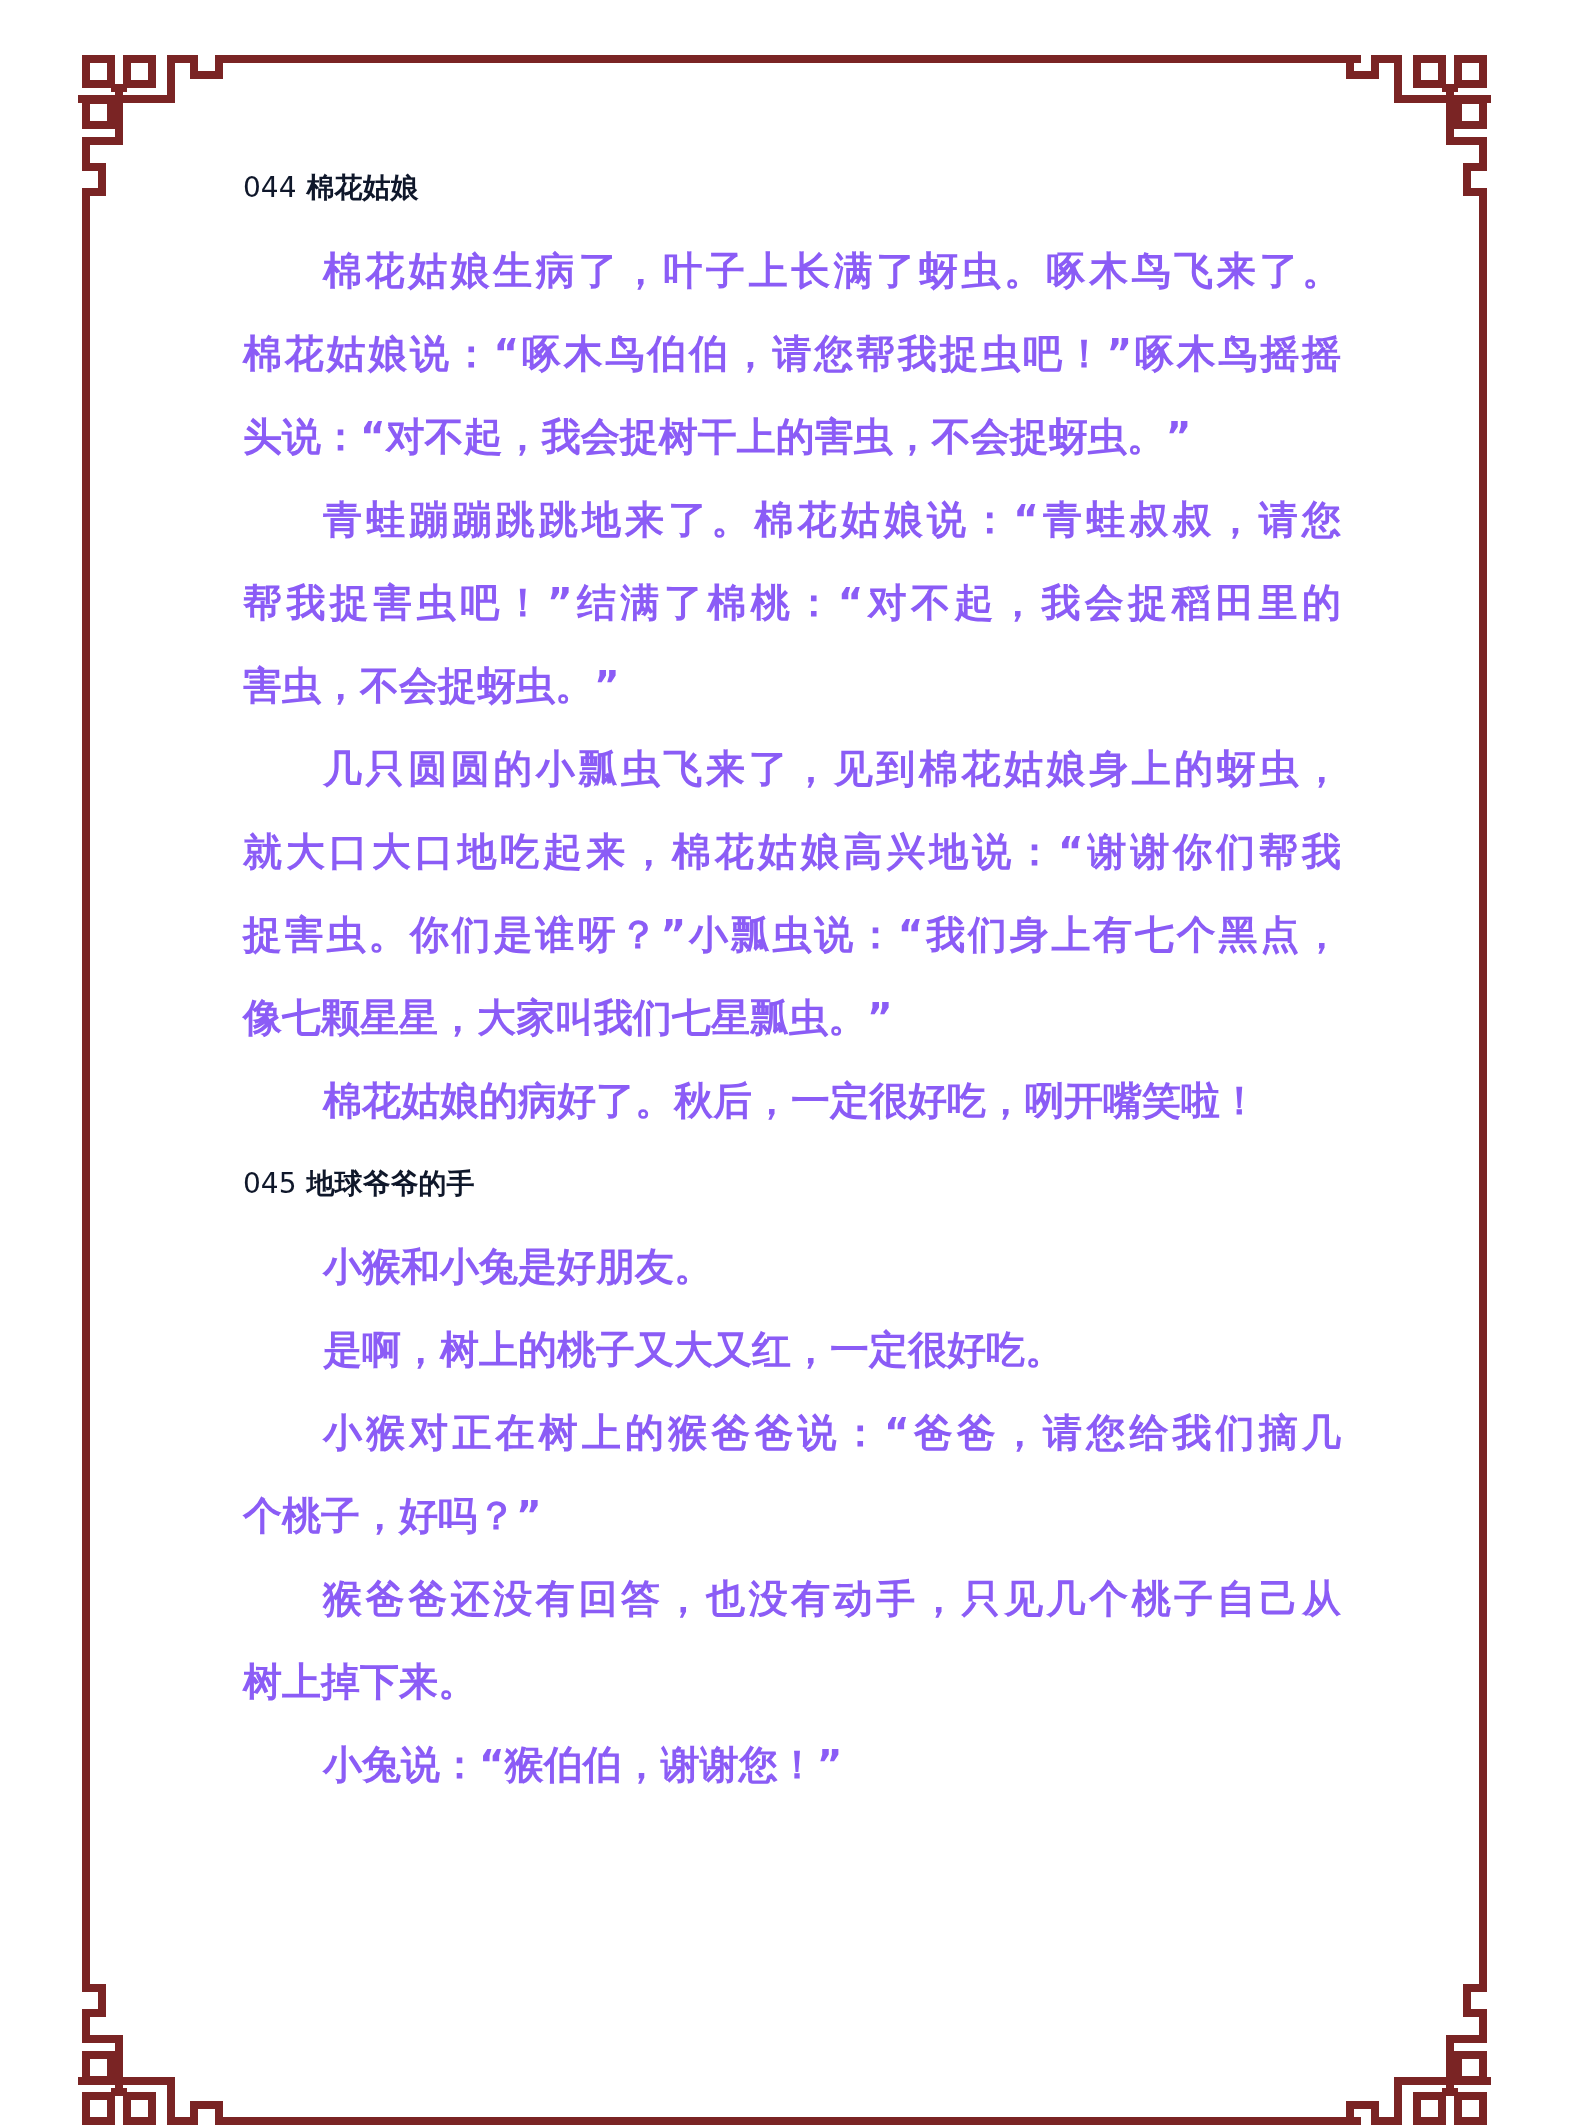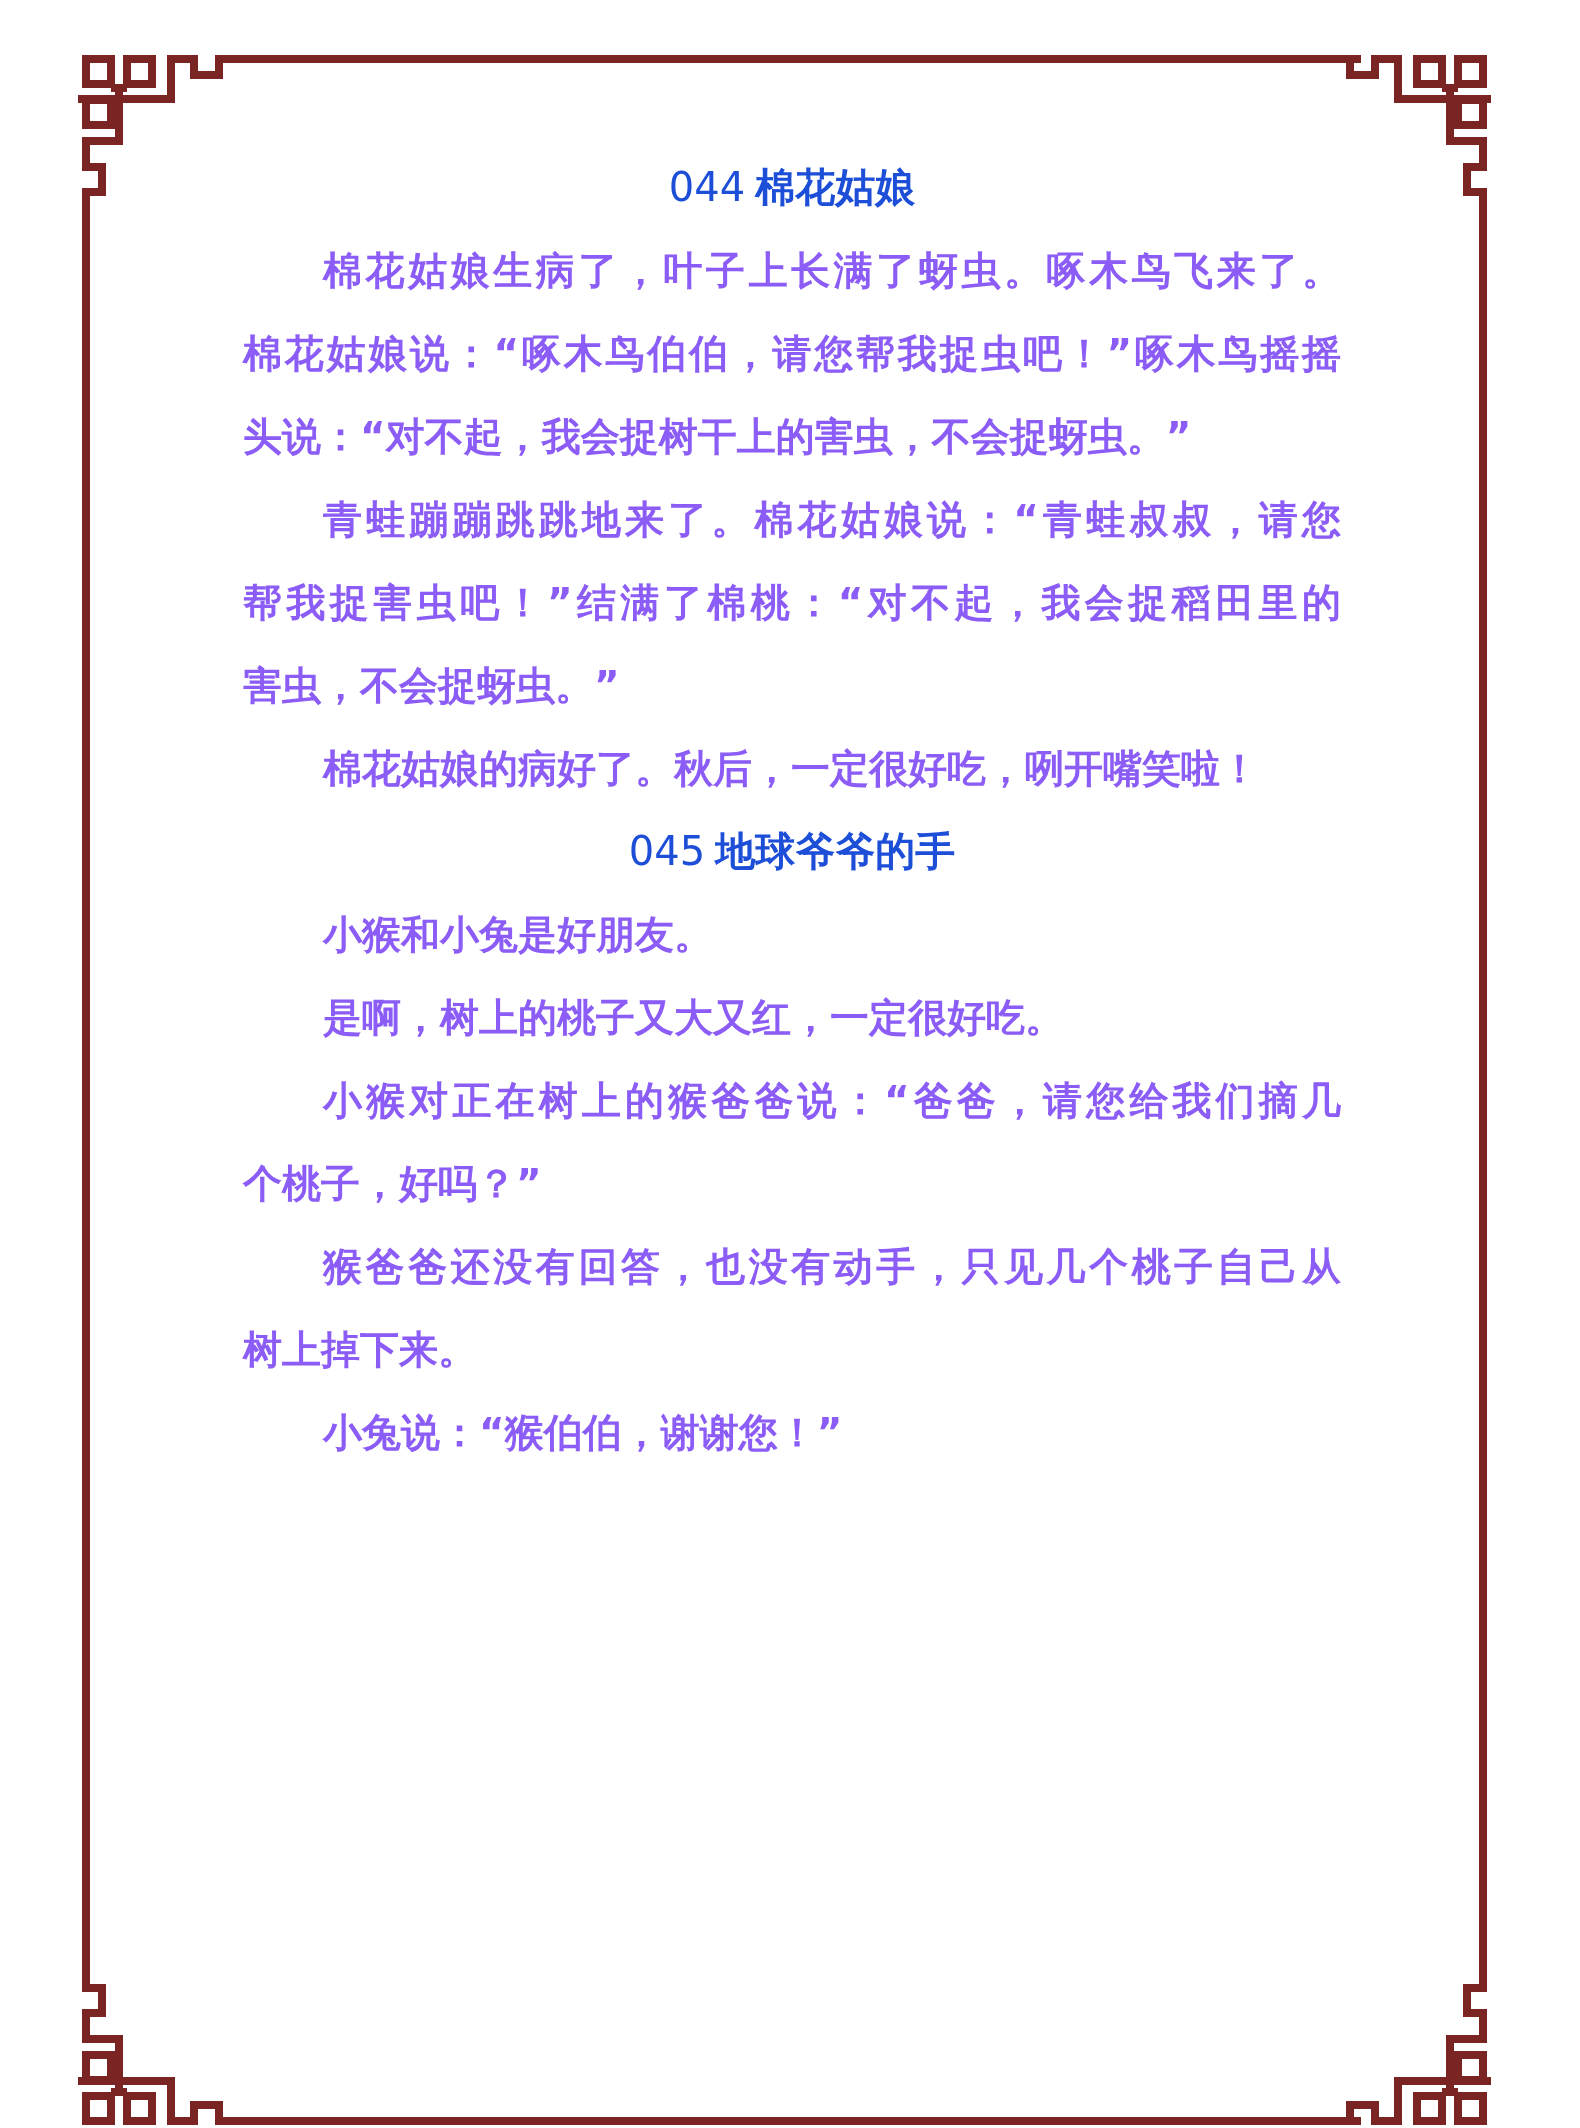--- a/index.html
+++ b/index.html
@@ -40,23 +40,23 @@
     text-align: justify;
     text-align-last: justify;
     white-space: normal;
   }
   .row.indent {
     padding-left: 80px;
   }
   .title {
     height: 83px;
     line-height: 83px;
-    text-align: center;
-    font-size: 40px;
-    color: #1d4ed8;
+    text-align: left;
+    font-size: 28px;
+    color: #0f172a;
     white-space: nowrap;
   }
   .title .num {
     font-weight: normal;
     margin-right: 10px;
   }
   .title .name {
     font-weight: bold;
   }
 </style>
@@ -116,20 +116,26 @@
     <div class="row justify">棉花姑娘说：“啄木鸟伯伯，请您帮我捉虫吧！”啄木鸟摇摇</div>
     <div class="row">头说：“对不起，我会捉树干上的害虫，不会捉蚜虫。”</div>
   </div>
 
   <div>
     <div class="row indent justify">青蛙蹦蹦跳跳地来了。棉花姑娘说：“青蛙叔叔，请您</div>
     <div class="row justify">帮我捉害虫吧！”结满了棉桃：“对不起，我会捉稻田里的</div>
     <div class="row">害虫，不会捉蚜虫。”</div>
   </div>
 
+  <div>
+    <div class="row indent justify">几只圆圆的小瓢虫飞来了，见到棉花姑娘身上的蚜虫，</div>
+    <div class="row justify">就大口大口地吃起来，棉花姑娘高兴地说：“谢谢你们帮我</div>
+    <div class="row justify">捉害虫。你们是谁呀？”小瓢虫说：“我们身上有七个黑点，</div>
+    <div class="row">像七颗星星，大家叫我们七星瓢虫。”</div>
+  </div>
 
   <div>
     <div class="row indent">棉花姑娘的病好了。秋后，一定很好吃，咧开嘴笑啦！</div>
   </div>
 
   <div class="title">
     <span class="num">045</span><span class="name">地球爷爷的手</span>
   </div>
 
   <div>

